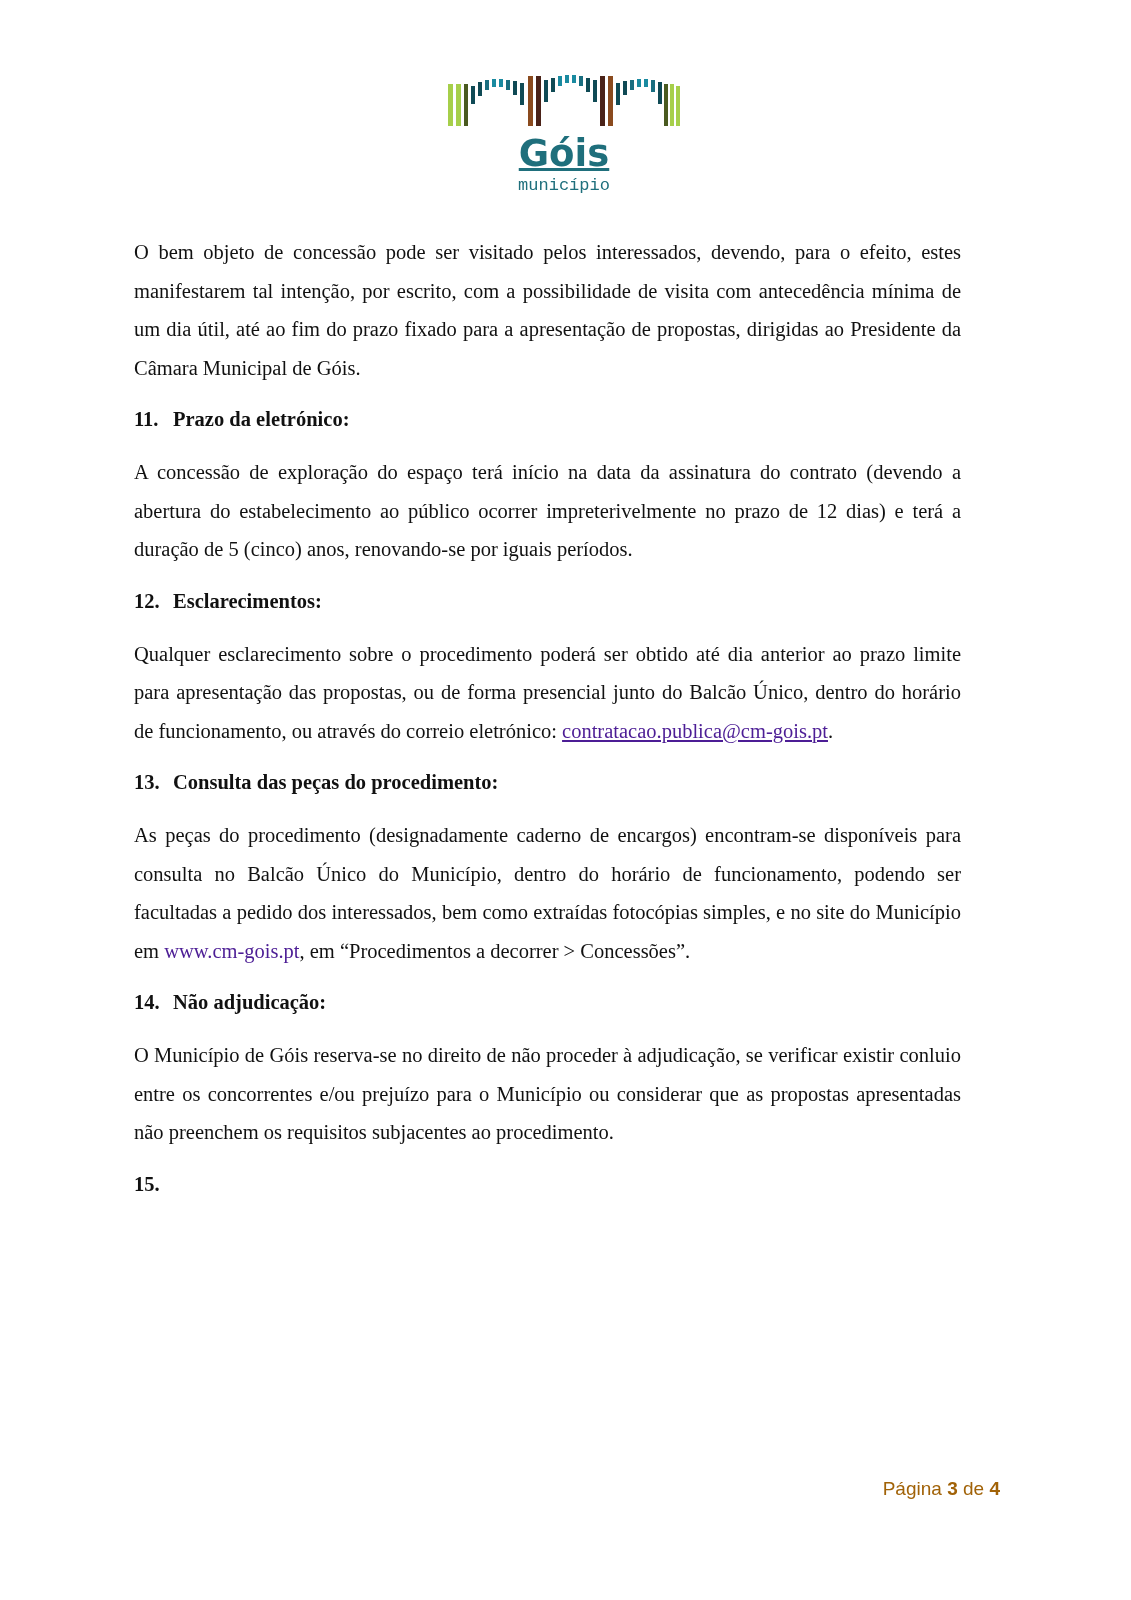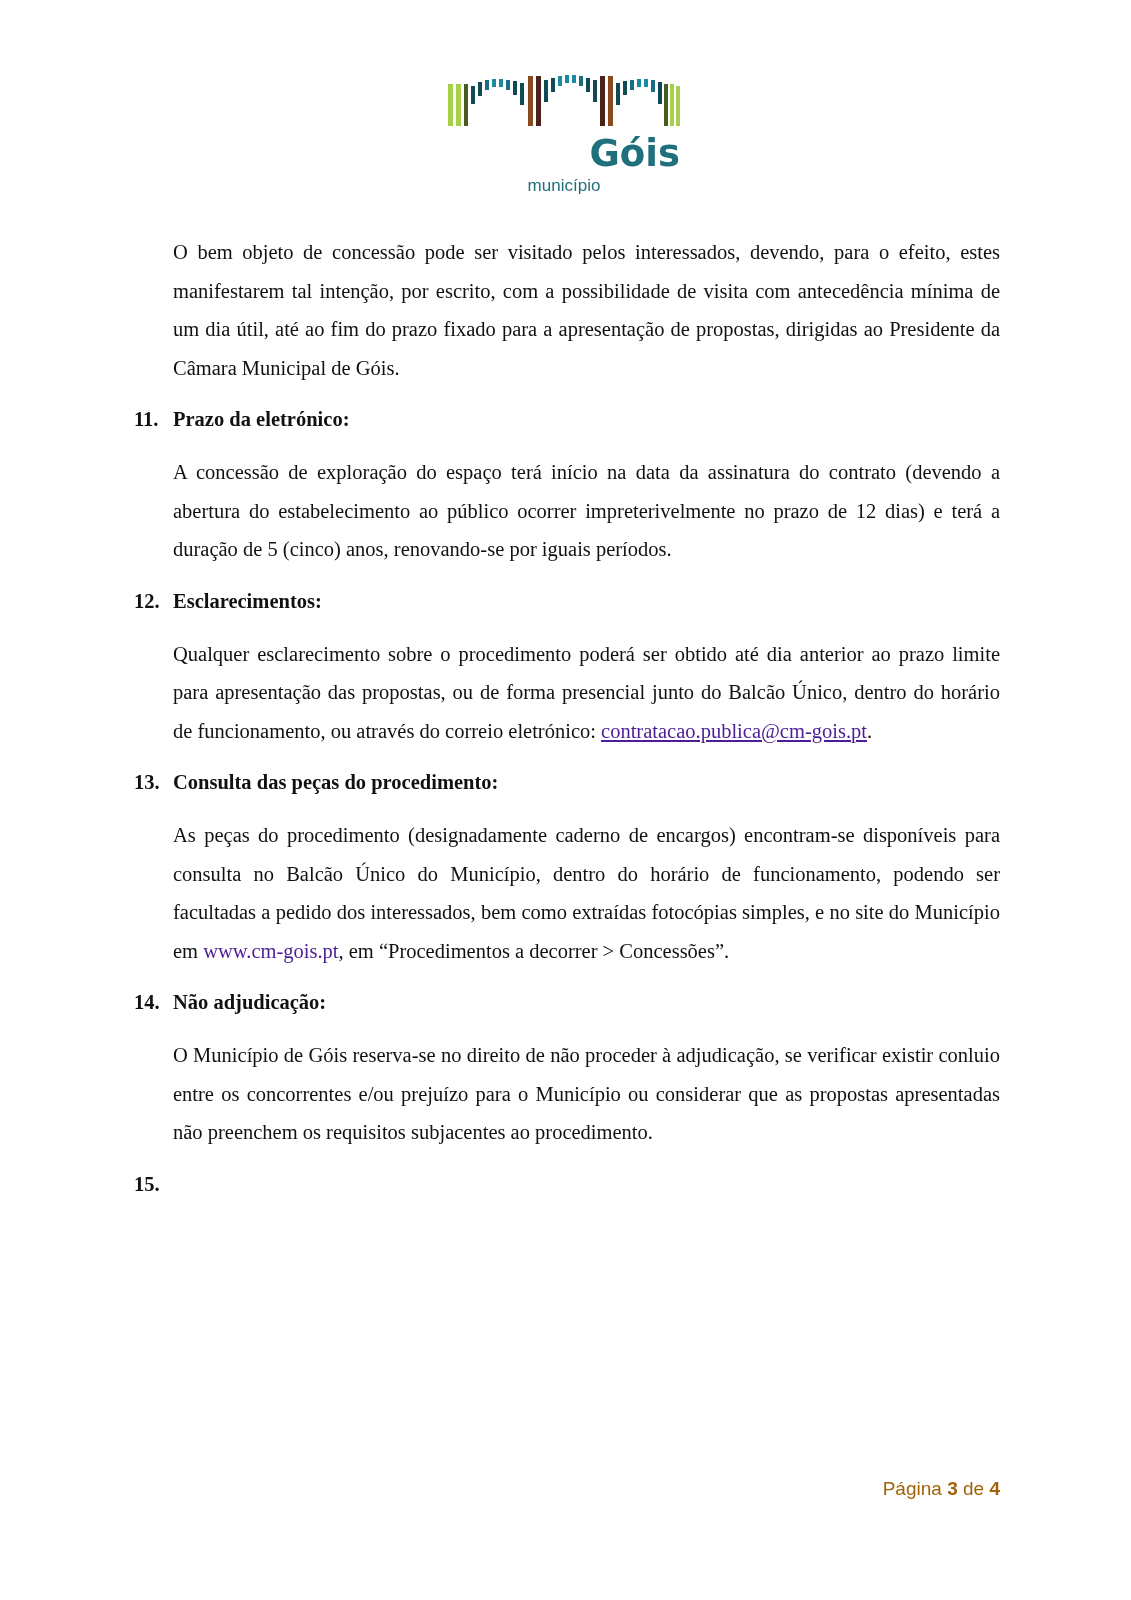--- a/index.html
+++ b/index.html
@@ -2,41 +2,41 @@
 <html><head>
   <meta charset="utf-8">
   <style>
     html, body { margin: 0; padding: 0; background: #ffffff; }
     body { width: 1131px; height: 1600px; position: relative; overflow: hidden; }
     .page { position: absolute; left: 0; top: 0; width: 1131px; height: 1600px; background: #fff; }
 
     .logo { position: absolute; left: 448px; top: 74px; width: 232px; height: 130px; }
     .logo svg { display: block; }
     .logo-name {
-      position: absolute; left: 0; width: 232px; top: 60px; text-align: right;
+      position: absolute; left: 0; width: 232px; top: 60px; text-align: center;
       font-family: "DejaVu Sans", sans-serif; font-weight: bold; font-size: 37px;
-      color: #1f6f7c; letter-spacing: 0px; line-height: 40px;
+      color: #1f6f7c; letter-spacing: 0px; line-height: 40px; text-decoration: underline;
     }
     .logo-sub {
       position: absolute; left: 0; width: 232px; top: 102px; text-align: center;
-      font-family: Liberation Sans, sans-serif; font-size: 17px; color: #1f6f7c; line-height: 20px;
+      font-family: Liberation Mono, monospace; font-size: 17px; color: #1f6f7c; line-height: 20px;
     }
 
     .content {
       position: absolute; left: 134px; top: 233px; width: 866px;
       font-family: "Liberation Serif", serif; font-size: 20.5px; color: #111;
     }
     .section { position: relative; }
     .heading {
       font-weight: bold; height: 36px; line-height: 36px; margin-bottom: 16px;
       display: flex;
     }
     .heading .num { width: 39px; display: inline-block; }
     .para {
-      margin-left: 39px; width: 827px; line-height: 38.5px; text-align: justify;
+      width: 827px; line-height: 38.5px; text-align: justify;
       margin-bottom: 14px;
     }
     .link { color: #4c1d95; }
     .link.underline { text-decoration: underline; }
 
     .footer {
       position: absolute; right: 131px; top: 1478px;
       font-family: "Liberation Sans", sans-serif; font-size: 19px; color: #a16207;
     }
     .footer b { font-weight: bold; }

